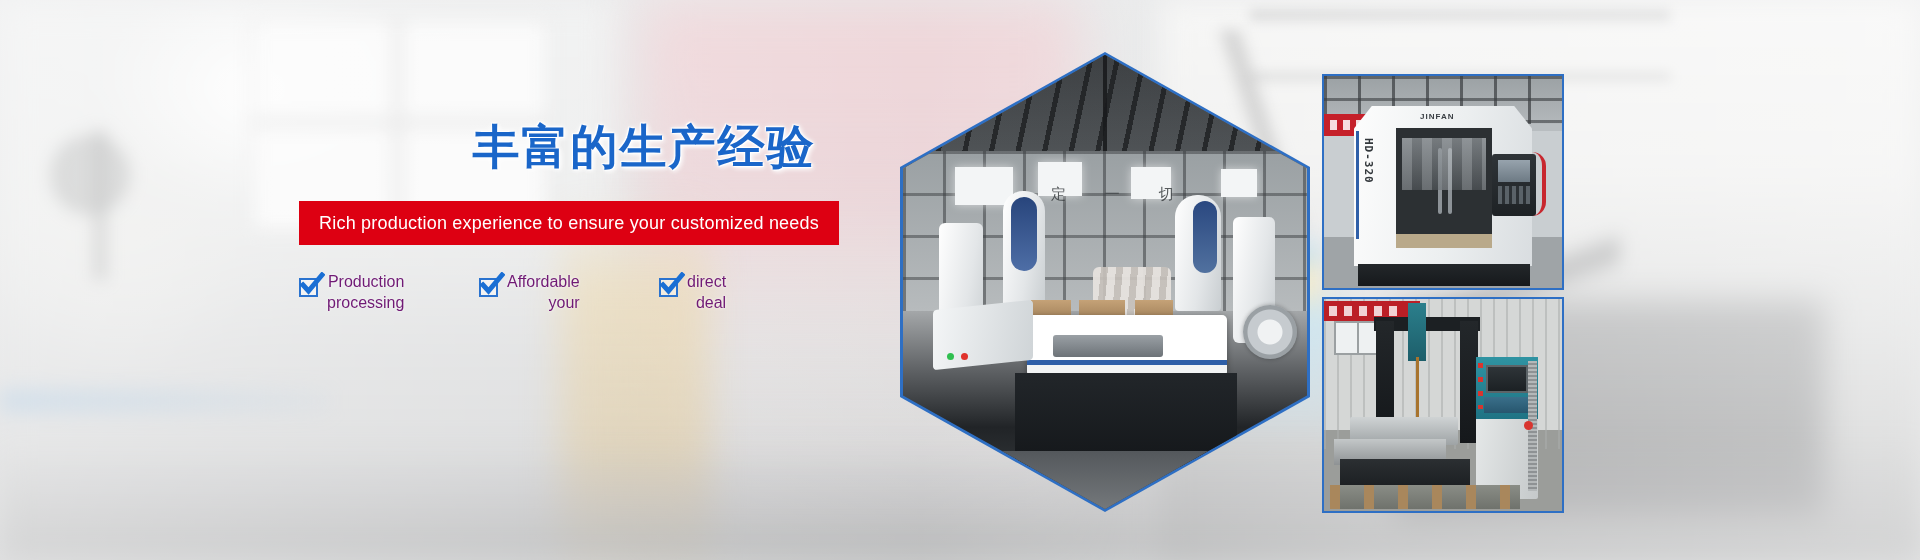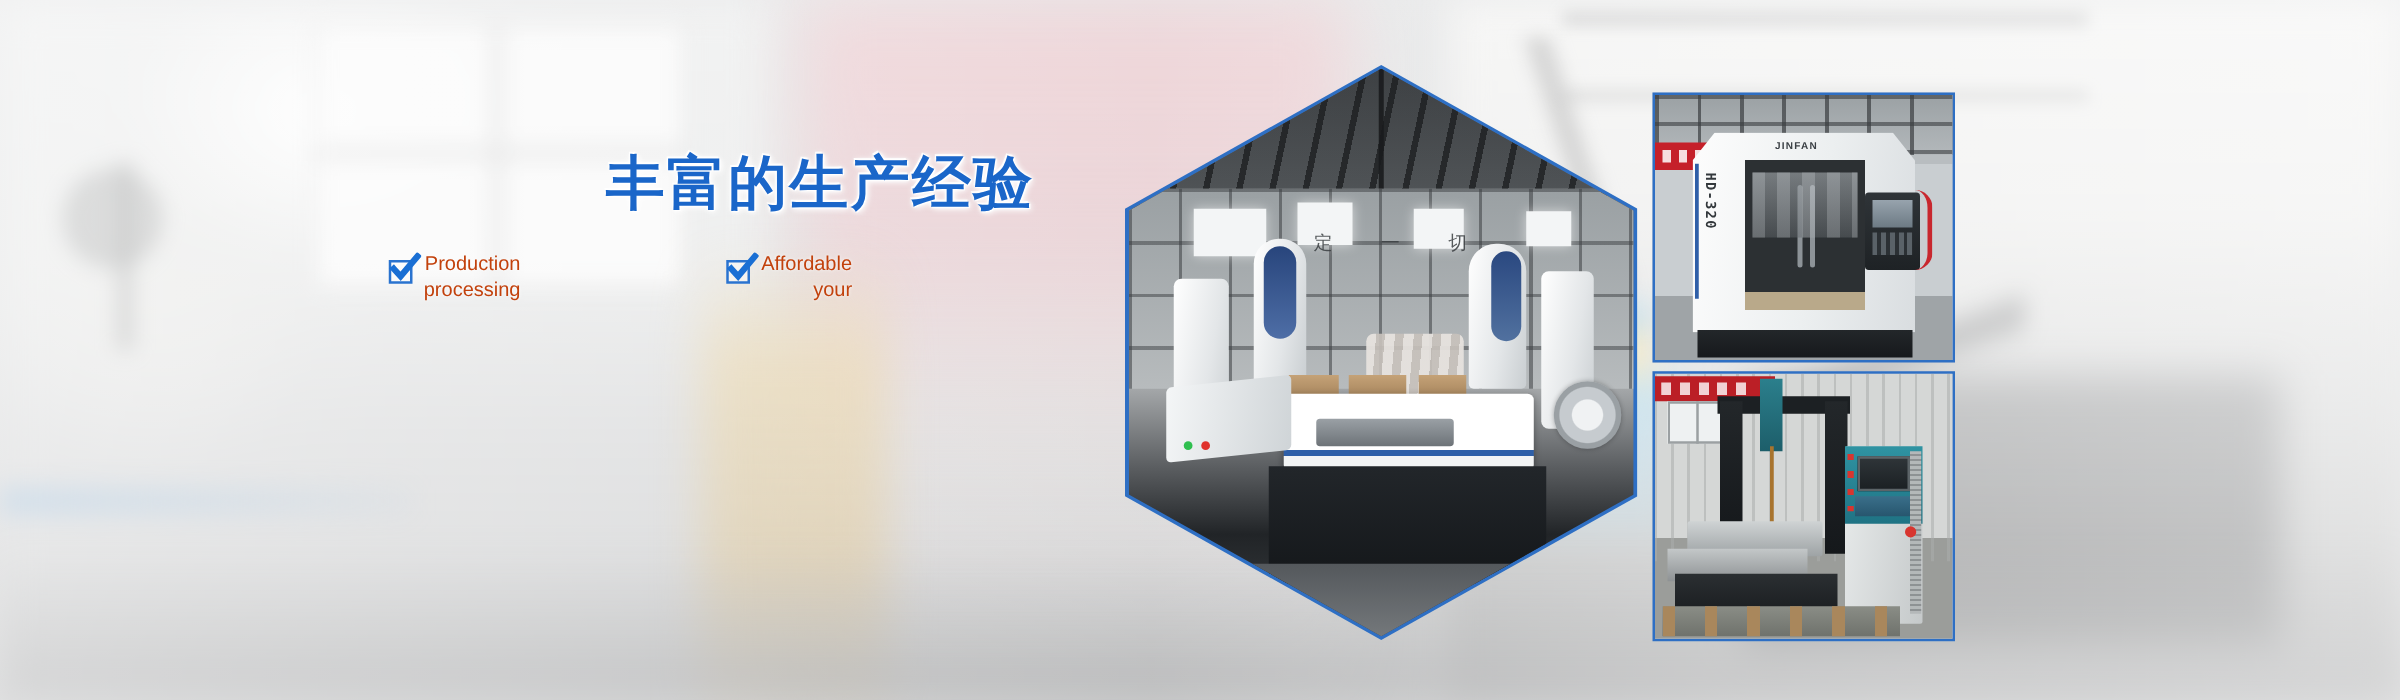--- a/index.html
+++ b/index.html
@@ -118,21 +118,21 @@
     filter: blur(10px);
   }
   .bg-whiteout {
     position: absolute; inset: 0;
     background: linear-gradient(90deg, rgba(255,255,255,.50) 0%, rgba(255,255,255,.34) 26%, rgba(255,255,255,.20) 48%, rgba(255,255,255,.42) 72%, rgba(255,255,255,.55) 100%);
   }
 
   
   .copy {
     position: absolute;
-    left: 376px; top: 118px;
+    left: 364px; top: 118px;
     width: 560px;
   }
 
   .headline {
     color: #1a66c9;
     font-family: "DejaVu Sans", "Liberation Sans", sans-serif;
     font-weight: 700;
     font-size: 47px;
     line-height: 1.22;
     letter-spacing: 2px;
@@ -181,21 +181,21 @@
     width: 19px; height: 19px;
     border: 2px solid #2a73cf;
     background: rgba(255,255,255,.45);
     flex: 0 0 auto;
     margin-top: 7px;
   }
   .check svg { position: absolute; left: -2px; top: -8px; }
   .feature-label {
     font-size: 16px;
     line-height: 1.32;
-    color: #c2410c;
+    color: #701a75;
     text-align: right;
     white-space: pre-line;
     text-shadow: 0 0 3px rgba(255,255,255,.95);
   }
 
   
   .hex-wrap {
     position: absolute;
     left: 900px; top: 52px;
     width: 410px; height: 460px;
@@ -504,20 +504,23 @@
     <div class="bg-dark-arm"></div>
     <div class="bg-blue-rail"></div>
     <div class="bg-floor"></div>
     <div class="bg-whiteout"></div>
   </div>
 
   <div class="copy">
 
     <div class="headline">丰富的生产经验</div>
 
+    <div class="ribbon">
+      <span class="ribbon-text">Rich production experience to ensure your customized needs</span>
+    </div>
 
     <div class="features">
 
       <div class="feature">
         <span class="check">
           <svg width="26" height="26" viewBox="0 0 26 26" aria-hidden="true">
             <path d="M4 13 L9.5 19 L23 3" fill="none" stroke="#1a6fd4" stroke-width="5" stroke-linecap="square" stroke-linejoin="miter"></path>
           </svg>
         </span>
         <span class="feature-label">Production
@@ -528,20 +531,29 @@
         <span class="check">
           <svg width="26" height="26" viewBox="0 0 26 26" aria-hidden="true">
             <path d="M4 13 L9.5 19 L23 3" fill="none" stroke="#1a6fd4" stroke-width="5" stroke-linecap="square" stroke-linejoin="miter"></path>
           </svg>
         </span>
         <span class="feature-label">Affordable
 your</span>
       </div>
 
 
+      <div class="feature">
+        <span class="check">
+          <svg width="26" height="26" viewBox="0 0 26 26" aria-hidden="true">
+            <path d="M4 13 L9.5 19 L23 3" fill="none" stroke="#1a6fd4" stroke-width="5" stroke-linecap="square" stroke-linejoin="miter"></path>
+          </svg>
+        </span>
+        <span class="feature-label">direct
+deal</span>
+      </div>
 
     </div>
   </div>
 
   <div class="hex-wrap">
     <div class="hex-border"></div>
     <div class="hex-photo">
       <div class="photo-factory">
         <div class="pf-roof"></div>
         <div class="pf-wall"></div>

